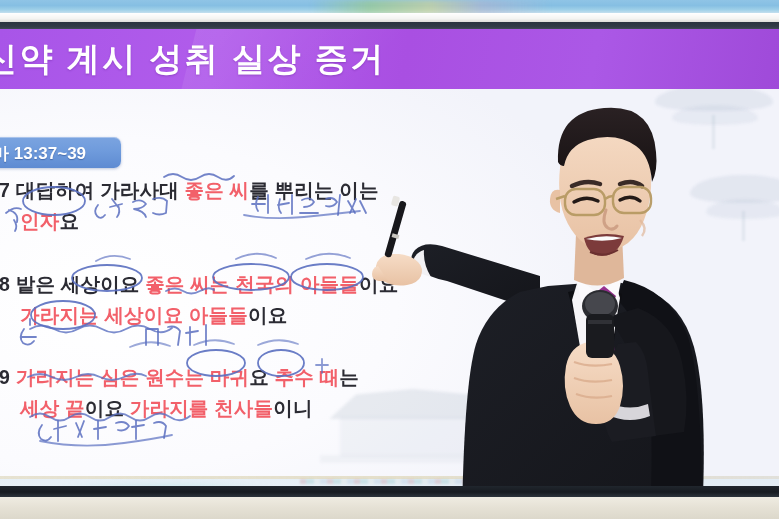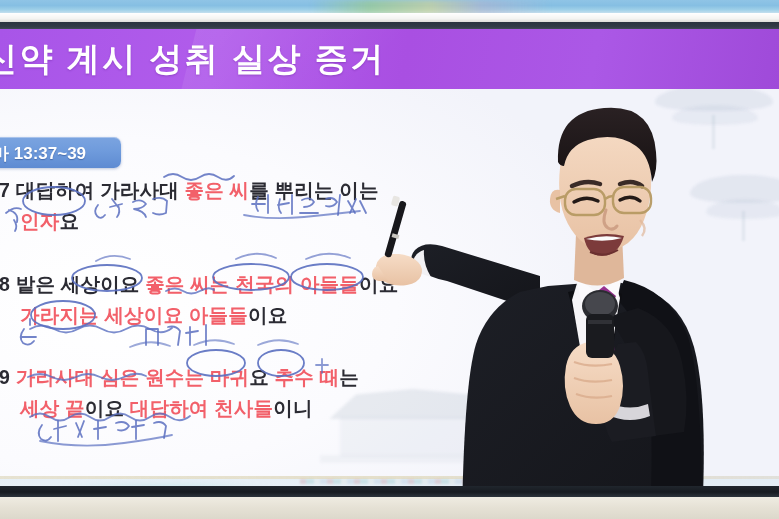--- a/index.html
+++ b/index.html
@@ -201,25 +201,25 @@
         <span class="dark">38 밭은 세상이요 </span><span class="red">좋은 씨는 천국의 아들들</span><span class="dark">이요</span>
       </div>
       <div class="v-gap-c"></div>
       <div class="vline indent">
         <span class="red">가라지는 세상이요 아들들</span><span class="dark">이요</span>
       </div>
 
       <div class="v-gap-b"></div>
 
       <div class="vline">
-        <span class="dark">39 </span><span class="red">가라사대 심은 원수는 마귀</span><span class="dark">요 </span><span class="red">추수 때</span><span class="dark">는</span>
+        <span class="dark">39 </span><span class="red">가라지는 심은 원수는 마귀</span><span class="dark">요 </span><span class="red">추수 때</span><span class="dark">는</span>
       </div>
       <div class="v-gap-c"></div>
       <div class="vline indent">
-        <span class="red">세상 끝</span><span class="dark">이요 </span><span class="red">대답하여 천사들</span><span class="dark">이니</span>
+        <span class="red">세상 끝</span><span class="dark">이요 </span><span class="red">가라지를 천사들</span><span class="dark">이니</span>
       </div>
     </div>
 
     <div class="ink" style="left:0;top:0;width:470px;height:430px;">
       <svg width="470" height="430" viewBox="0 0 470 430" fill="none" stroke="#5a6fc0" stroke-width="1.8" stroke-linecap="round" stroke-linejoin="round">
 
         <path d="M164 148 q9 -6 18 0 t18 0 t18 0 t16 -1" opacity=".85"></path>
 
         <ellipse cx="54" cy="172" rx="31" ry="14" opacity=".9"></ellipse>
 

